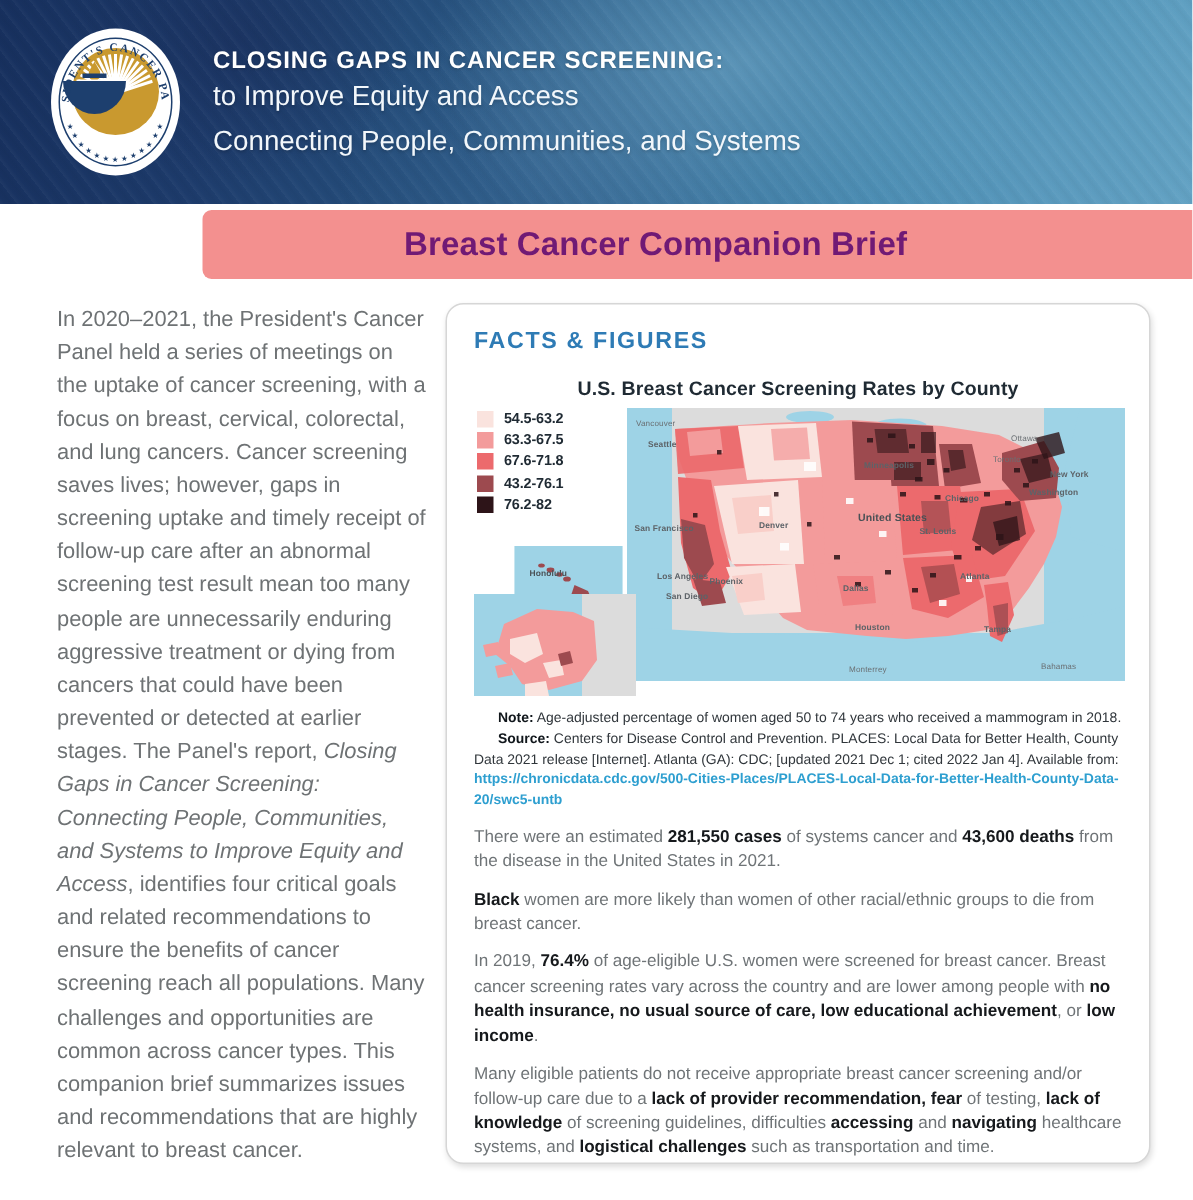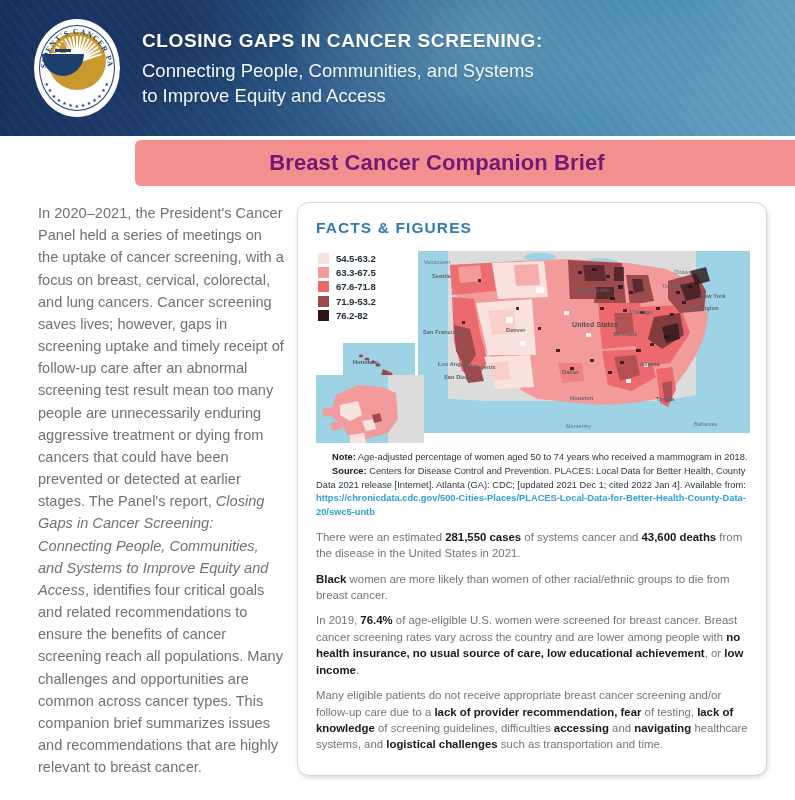--- a/index.html
+++ b/index.html
@@ -94,21 +94,21 @@
   }
   .seal-text svg { width: 80px; height: 90px; display: block; }
   .seal-stars {
     position: absolute; left: 0; top: 0; width: 86px; height: 98px;
   }
 
   
   .htitles { margin-left: 22px; padding-top: 2px; }
   .htitle1 {
     color: #ffffff;
-    font-size: 19px;
+    font-size: 16px;
     font-weight: bold;
     letter-spacing: 0.6px;
     line-height: 1.18;
     text-shadow: 0 1px 2px rgba(0,0,0,0.22);
   }
   .htitle2 {
     color: #f2f7fb;
     font-size: 18.5px;
     font-weight: normal;
     line-height: 1.3;
@@ -309,61 +309,62 @@
           <span style="position: absolute; font-size: 5px; color: rgb(29, 63, 110); left: 28.3162px; top: 81.3152px;">★</span>
           <span style="position: absolute; font-size: 5px; color: rgb(29, 63, 110); left: 22.7691px; top: 78.0489px;">★</span>
           <span style="position: absolute; font-size: 5px; color: rgb(29, 63, 110); left: 17.854px; top: 73.6402px;">★</span>
           <span style="position: absolute; font-size: 5px; color: rgb(29, 63, 110); left: 13.7461px; top: 68.2463px;">★</span>
           <span style="position: absolute; font-size: 5px; color: rgb(29, 63, 110); left: 10.5918px; top: 62.0595px;">★</span>
         </div>
     </div>
 
     <div class="htitles">
       <div class="htitle1">CLOSING GAPS IN CANCER SCREENING:</div>
+      <div class="htitle2" style="margin-top:1px">to Improve Equity and Access</div>
       <div class="htitle2">Connecting People, Communities, and Systems</div>
-      <div class="htitle2" style="margin-top:1px">to Improve Equity and Access</div>
     </div>
 
   </div>
 </div>
 
 <div class="banner-wrap">
   <div class="banner">
     <span class="banner-title">Breast Cancer Companion Brief</span>
   </div>
 </div>
 
 <div class="body-wrap">
 
   <div class="intro">
     <span>In 2020–2021, the President's Cancer Panel held a series of meetings on the uptake of cancer screening, with a focus on breast, cervical, colorectal, and lung cancers. Cancer screening saves lives; however, gaps in screening uptake and timely receipt of follow-up care after an abnormal screening test result mean too many people are unnecessarily enduring aggressive treatment or dying from cancers that could have been prevented or detected at earlier stages. The Panel's report, </span><i>Closing Gaps in Cancer Screening: Connecting People, Communities, and Systems to Improve Equity and Access</i><span>, identifies four critical goals and related recommendations to ensure the benefits of cancer screening reach all populations. Many challenges and opportunities are common across cancer types. This companion brief summarizes issues and recommendations that are highly relevant to breast cancer.</span>
   </div>
 
   <div class="card">
 
     <div class="ff-title">FACTS &amp; FIGURES</div>
+    <div class="map-title">U.S. Breast Cancer Screening Rates by County</div>
 
     <div class="mapblock">
 
       <div class="legend" id="map-legend">
           <div class="legend-row">
             <span class="legend-sw" style="background: rgb(250, 227, 222);"></span>
             <span class="legend-lb">54.5-63.2</span>
           </div>
           <div class="legend-row">
             <span class="legend-sw" style="background: rgb(243, 155, 155);"></span>
             <span class="legend-lb">63.3-67.5</span>
           </div>
           <div class="legend-row">
             <span class="legend-sw" style="background: rgb(236, 106, 109);"></span>
             <span class="legend-lb">67.6-71.8</span>
           </div>
           <div class="legend-row">
             <span class="legend-sw" style="background: rgb(157, 74, 79);"></span>
-            <span class="legend-lb">71.9-53.2</span>
+            <span class="legend-lb">43.2-76.1</span>
           </div>
           <div class="legend-row">
             <span class="legend-sw" style="background: rgb(45, 20, 24);"></span>
             <span class="legend-lb">76.2-82</span>
           </div>
         </div>
 
       <div class="map-main">
         <svg class="usmap" viewBox="0 0 332 182" preserveAspectRatio="none">
 

